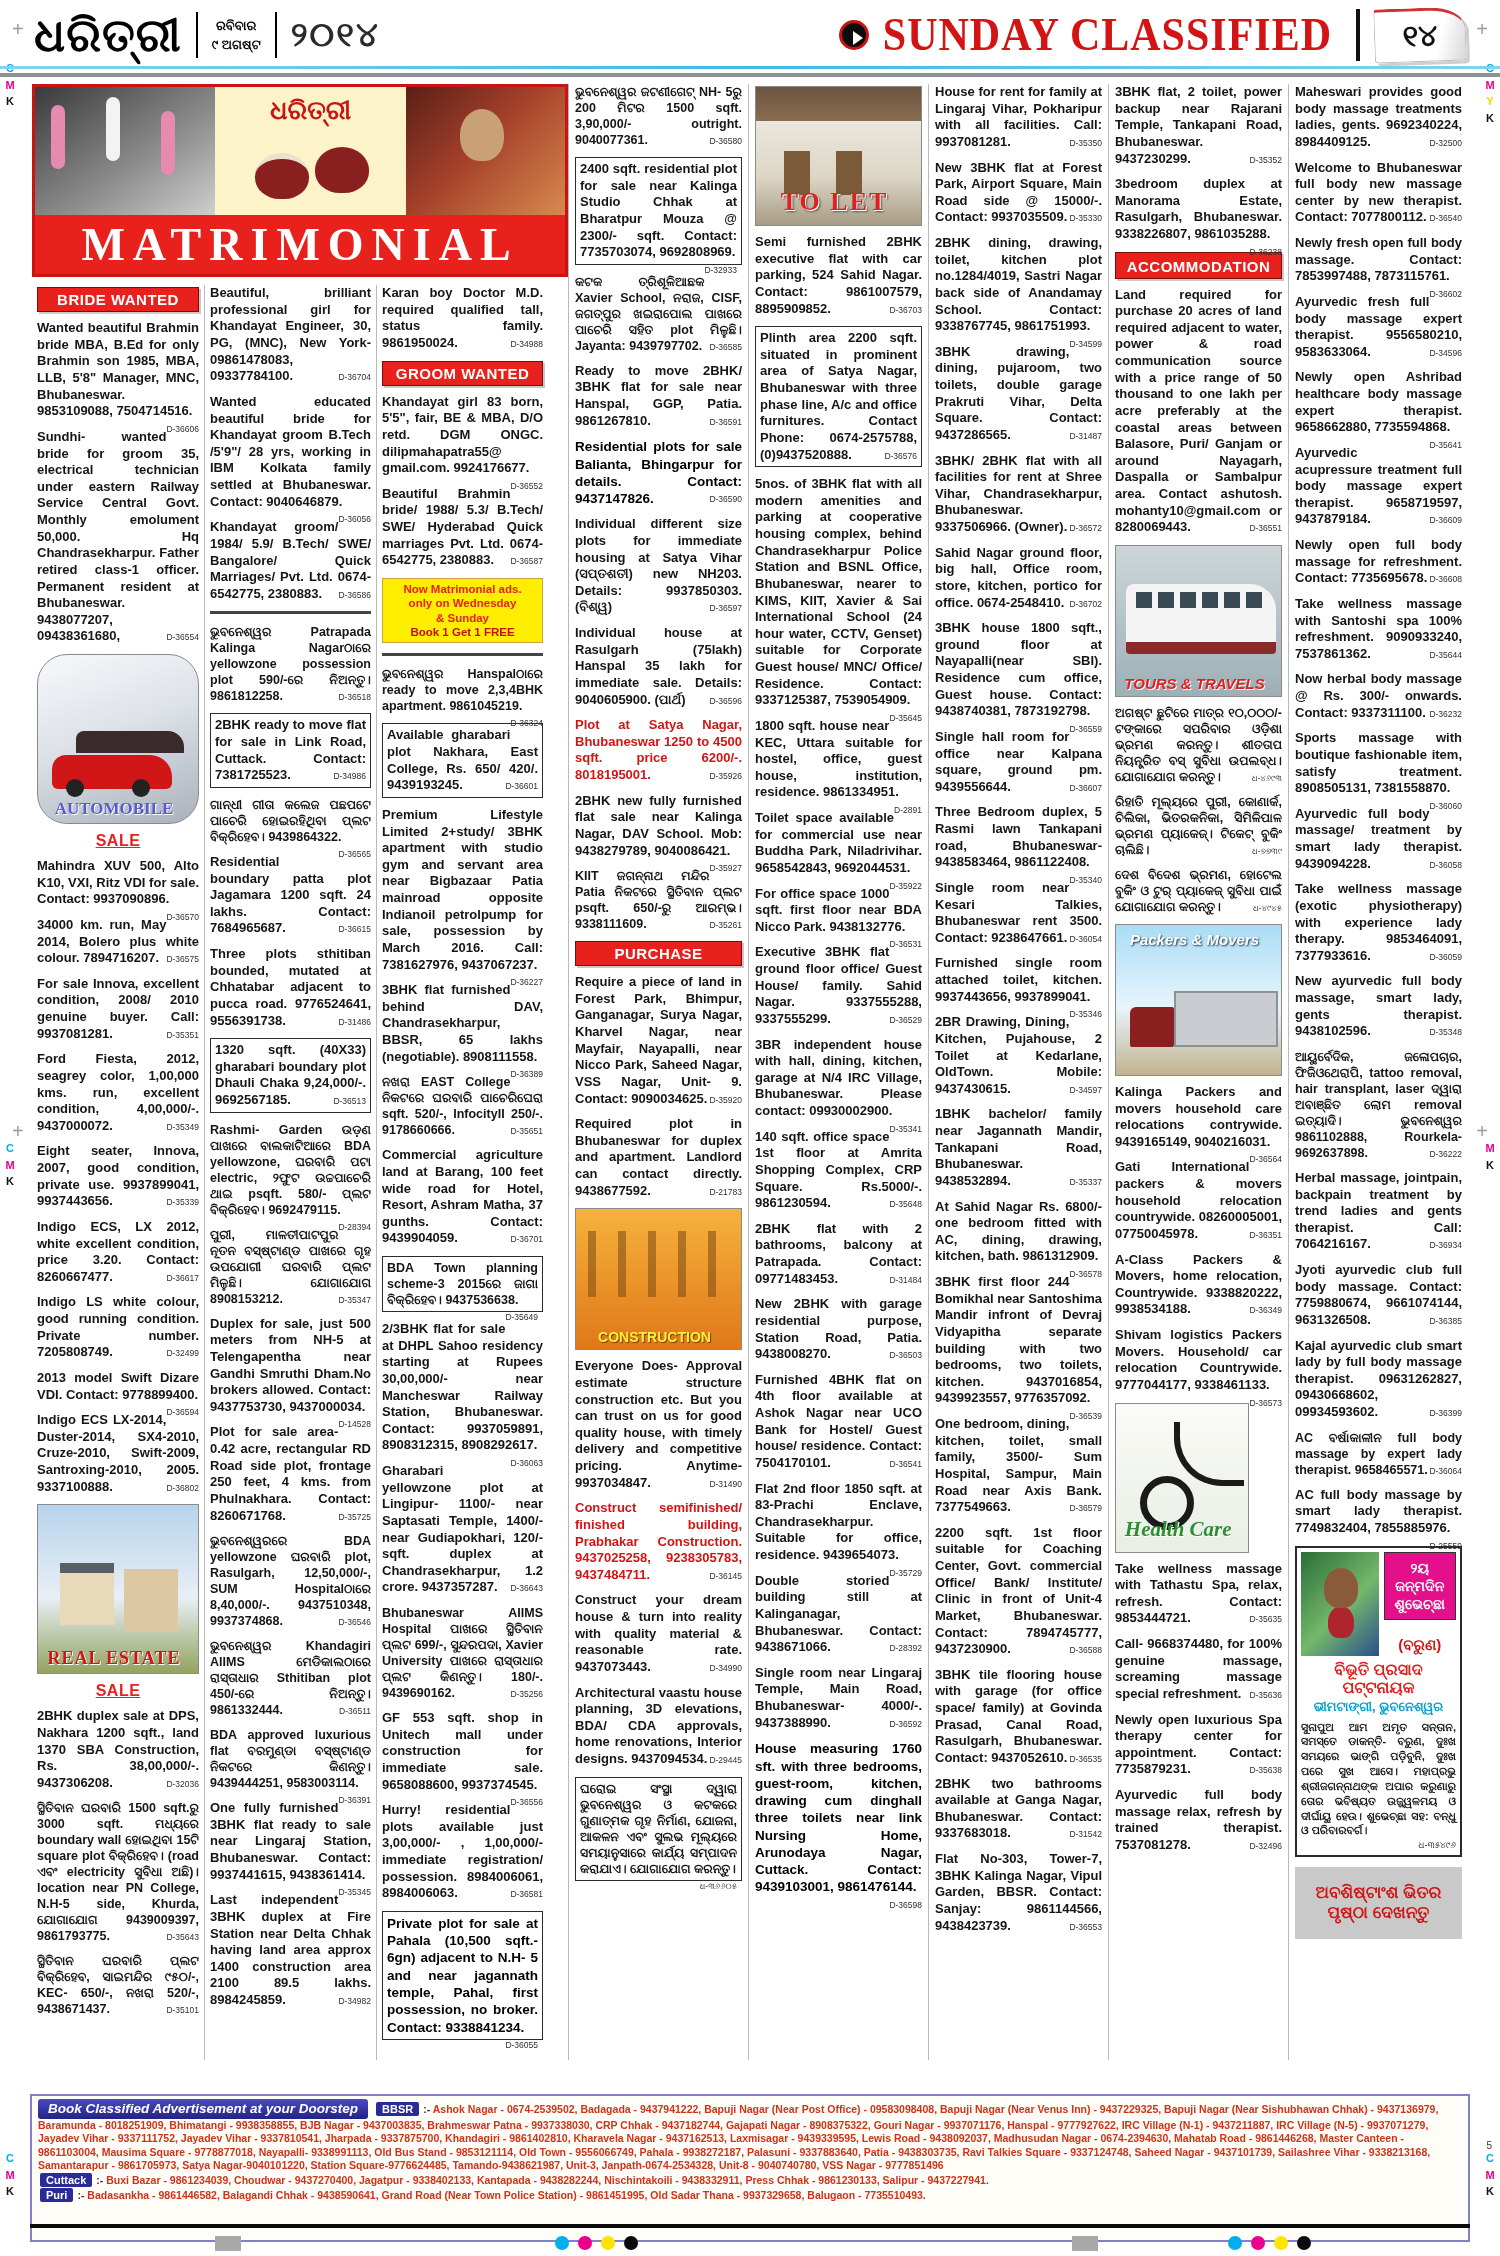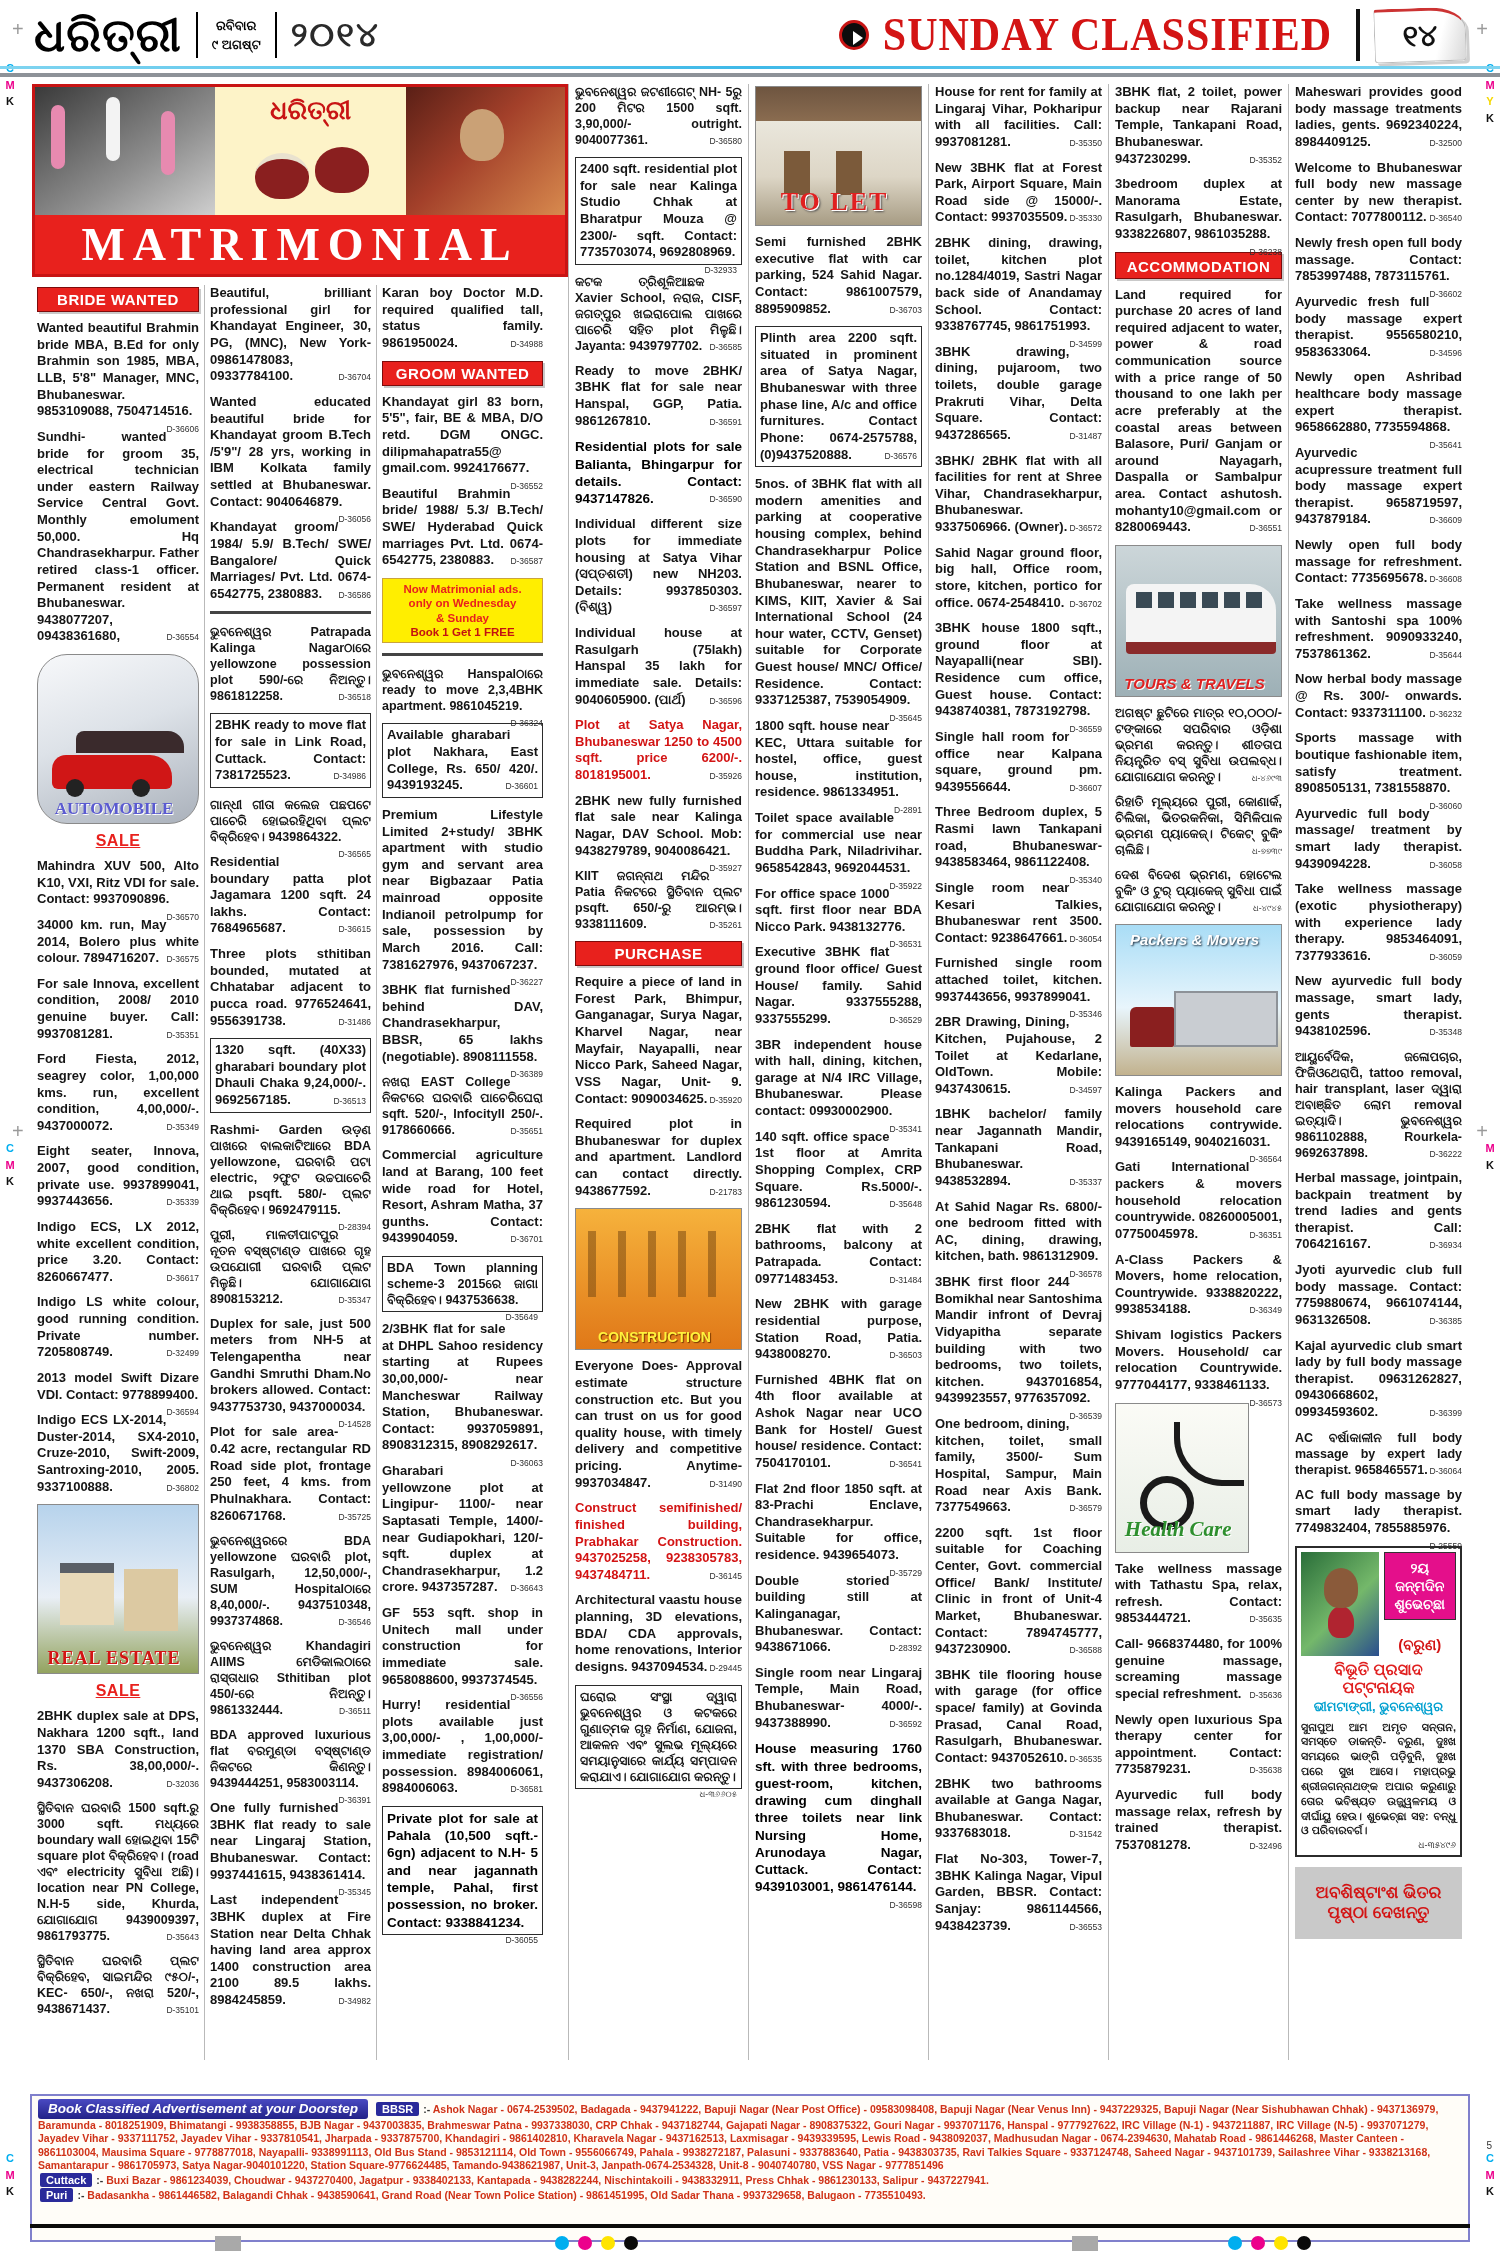--- a/index.html
+++ b/index.html
@@ -296,20 +296,21 @@
           <div class="colrule"></div>
           <p class="ad ad-odia">ଭୁବନେଶ୍ୱର Hanspalଠାରେ ready to move 2,3,4BHK apartment. 9861045219. <span class="adid">D-36324</span></p>
           <p class="ad ad-boxed">Available gharabari plot Nakhara, East College, Rs. 650/ 420/. 9439193245. <span class="adid">D-36601</span></p>
           <p class="ad">Premium Lifestyle Limited 2+study/ 3BHK apartment with studio gym and servant area near Bigbazaar Patia mainroad opposite Indianoil petrolpump for sale, possession by March 2016. Call: 7381627976, 9437067237. <span class="adid">D-36227</span></p>
           <p class="ad">3BHK flat furnished behind DAV, Chandrasekharpur, BBSR, 65 lakhs (negotiable). 8908111558. <span class="adid">D-36389</span></p>
           <p class="ad ad-odia">ନଖରା EAST College ନିକଟରେ ଘରବାରି ପାଚେରିଘେରା sqft. 520/-, InfocityII 250/-. 9178660666. <span class="adid">D-35651</span></p>
           <p class="ad">Commercial agriculture land at Barang, 100 feet wide road for Hotel, Resort, Ashram Matha, 37 gunths. Contact: 9439904059. <span class="adid">D-36701</span></p>
           <p class="ad ad-boxed ad-odia">BDA Town planning scheme-3 2015ରେ ଜାଗା ବିକ୍ରିହେବ। 9437536638. <span class="adid">D-35649</span></p>
           <p class="ad">2/3BHK flat for sale at DHPL Sahoo residency starting at Rupees 30,00,000/- near Mancheswar Railway Station, Bhubaneswar. Contact: 9937059891, 8908312315, 8908292617. <span class="adid">D-36063</span></p>
           <p class="ad">Gharabari yellowzone plot at Lingipur- 1100/- near Saptasati Temple, 1400/- near Gudiapokhari, 120/- sqft. duplex at Chandrasekharpur, 1.2 crore. 9437357287. <span class="adid">D-36643</span></p>
+          <p class="ad ad-odia">Bhubaneswar AIIMS Hospital ପାଖରେ ସ୍ଥିତିବାନ ପ୍ଲଟ 699/-, ସୁନ୍ଦରପଦା, Xavier University ପାଖରେ ରାସ୍ତାଧାର ପ୍ଲଟ କିଣନ୍ତୁ। 180/-. 9439690162. <span class="adid">D-35256</span></p>
           <p class="ad">GF 553 sqft. shop in Unitech mall under construction for immediate sale. 9658088600, 9937374545. <span class="adid">D-36556</span></p>
           <p class="ad">Hurry! residential plots available just 3,00,000/- , 1,00,000/- immediate registration/ possession. 8984006061, 8984006063. <span class="adid">D-36581</span></p>
           <p class="ad ad-boxed ad-bold">Private plot for sale at Pahala (10,500 sqft.- 6gn) adjacent to N.H- 5 and near jagannath temple, Pahal, first possession, no broker. Contact: 9338841234. <span class="adid">D-36055</span></p>
         </div>
     </div>
   </div>
   <div class="col-std colwrap">
       <p class="ad ad-odia">ଭୁବନେଶ୍ୱର ଜଟଣୀଗେଟ୍ NH- 5ରୁ 200 ମିଟର 1500 sqft. 3,90,000/- outright. 9040077361. <span class="adid">D-36580</span></p>
       <p class="ad ad-boxed">2400 sqft. residential plot for sale near Kalinga Studio Chhak at Bharatpur Mouza @ 2300/- sqft. Contact: 7735703074, 9692808969. <span class="adid">D-32933</span></p>
       <p class="ad ad-odia">କଟକ ତ୍ରିଶୂଳିଆଛକ Xavier School, ନରାଜ, CISF, ଜଗତ୍‌ପୁର ଖଇରାପୋଲ ପାଖରେ ପାଚେରି ସହିତ plot ମିଳୁଛି। Jayanta: 9439797702. <span class="adid">D-36585</span></p>
@@ -321,20 +322,21 @@
       <p class="ad">2BHK new fully furnished flat sale near Kalinga Nagar, DAV School. Mob: 9438279789, 9040086421. <span class="adid">D-35927</span></p>
       <p class="ad ad-odia">KIIT ଜଗନ୍ନାଥ ମନ୍ଦିର Patia ନିକଟରେ ସ୍ଥିତିବାନ ପ୍ଲଟ psqft. 650/-ରୁ ଆରମ୍ଭ। 9338111609. <span class="adid">D-35261</span></p>
       <div class="sec-h">PURCHASE</div>
       <p class="ad">Require a piece of land in Forest Park, Bhimpur, Ganganagar, Surya Nagar, Kharvel Nagar, near Mayfair, Nayapalli, near Nicco Park, Saheed Nagar, VSS Nagar, Unit- 9. Contact: 9090034625. <span class="adid">D-35920</span></p>
       <p class="ad">Required plot in Bhubaneswar for duplex and apartment. Landlord can contact directly. 9438677592. <span class="adid">D-21783</span></p>
       <div class="pimg pimg-construction">
         <span class="pimg-label">CONSTRUCTION</span>
       </div>
       <p class="ad">Everyone Does- Approval estimate structure construction etc. But you can trust on us for good quality house, with timely delivery and competitive pricing. Anytime- 9937034847. <span class="adid">D-31490</span></p>
       <p class="ad ad-red">Construct semifinished/ finished building, Prabhakar Construction. 9437025258, 9238305783, 9437484711. <span class="adid">D-36145</span></p>
+      <p class="ad">Construct your dream house &amp; turn into reality with quality material &amp; reasonable rate. 9437073443. <span class="adid">D-34990</span></p>
       <p class="ad">Architectural vaastu house planning, 3D elevations, BDA/ CDA approvals, home renovations, Interior designs. 9437094534. <span class="adid">D-29445</span></p>
       <p class="ad ad-boxed ad-odia">ଘରୋଇ ସଂସ୍ଥା ଦ୍ୱାରା ଭୁବନେଶ୍ୱର ଓ କଟକରେ ଗୁଣାତ୍ମକ ଗୃହ ନିର୍ମାଣ, ଯୋଜନା, ଆକଳନ ଏବଂ ସୁଲଭ ମୂଲ୍ୟରେ ସମୟାନୁସାରେ କାର୍ଯ୍ୟ ସମ୍ପାଦନ କରାଯାଏ। ଯୋଗାଯୋଗ କରନ୍ତୁ। <span class="adid">ଧ-୩୬୬୦୫</span></p>
     </div>
   <div class="col-std colwrap">
       <div class="pimg pimg-tolet">
         <span class="pimg-label">TO LET</span>
       </div>
       <p class="ad">Semi furnished 2BHK executive flat with car parking, 524 Sahid Nagar. Contact: 9861007579, 8895909852. <span class="adid">D-36703</span></p>
       <p class="ad ad-boxed">Plinth area 2200 sqft. situated in prominent area of Satya Nagar, Bhubaneswar with three phase line, A/c and office furnitures. Contact Phone: 0674-2575788, (0)9437520888. <span class="adid">D-36576</span></p>
       <p class="ad">5nos. of 3BHK flat with all modern amenities and parking at cooperative housing complex, behind Chandrasekharpur Police Station and BSNL Office, Bhubaneswar, nearer to KIMS, KIIT, Xavier &amp; Sai International School (24 hour water, CCTV, Genset) suitable for Corporate Guest house/ MNC/ Office/ Residence. Contact: 9337125387, 7539054909. <span class="adid">D-35645</span></p>

